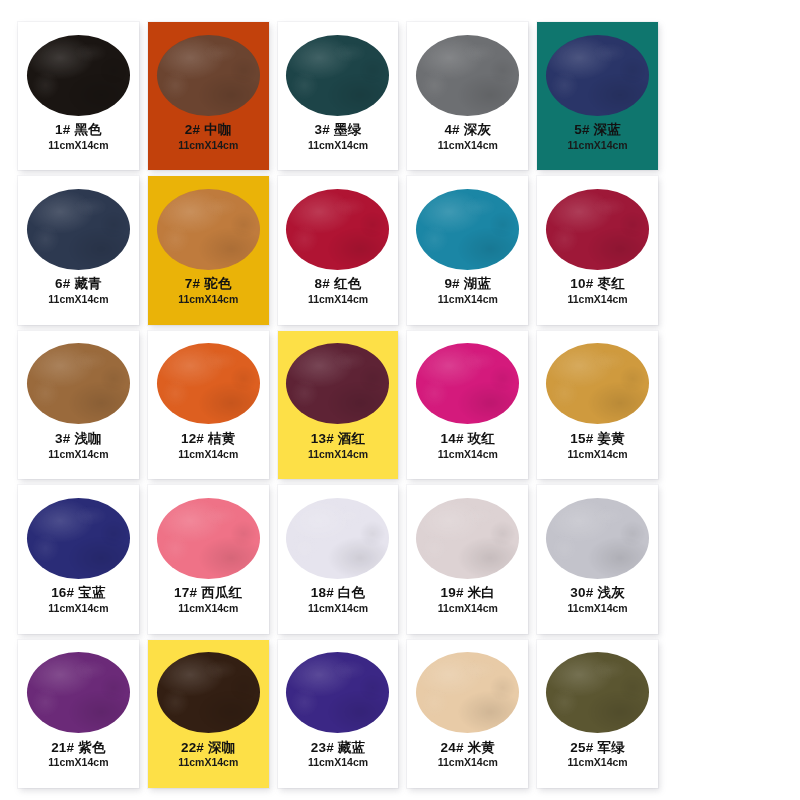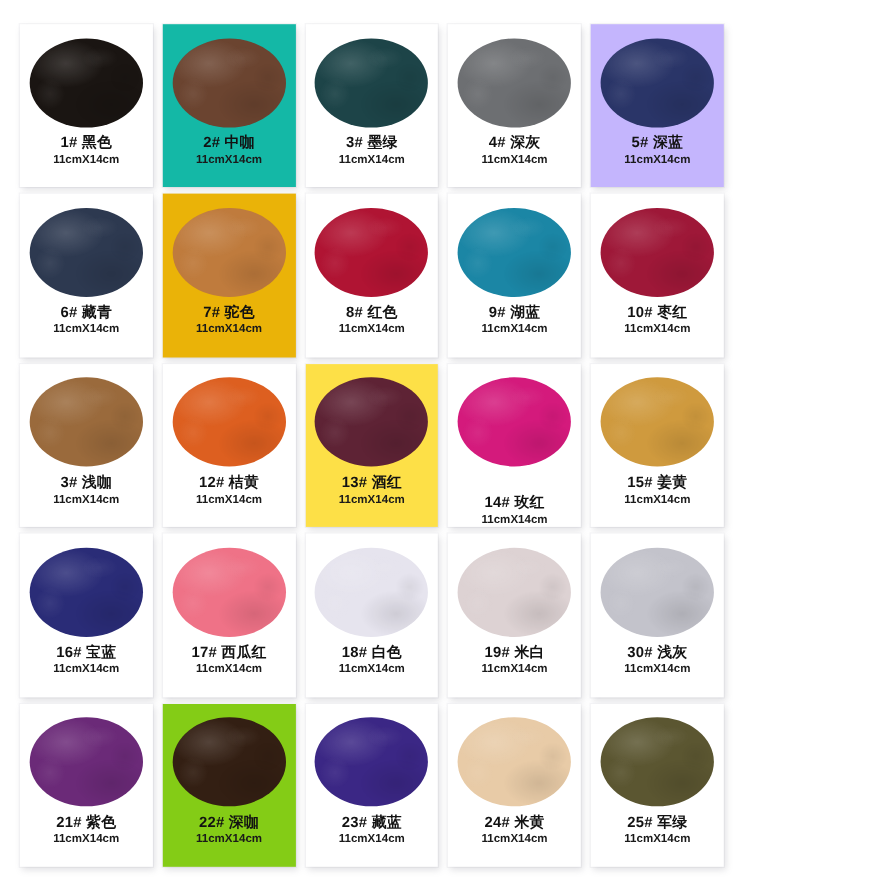--- a/index.html
+++ b/index.html
@@ -111,21 +111,21 @@
 <div id="swatch-grid" style="background: rgb(255, 255, 255); grid-template-columns: repeat(5, 1fr); grid-template-rows: repeat(5, 1fr);">
     <div class="swatch-card" style="background: rgb(255, 255, 255);">
       <div class="swatch-ellipse-wrap">
         <div class="swatch-ellipse" style="background: rgb(26, 21, 18);"></div>
       </div>
       <div class="swatch-caption">
         <div class="swatch-name"><span class="code">1#</span><span class="label">黑色</span></div>
         <div class="swatch-size">11cmX14cm</div>
       </div>
     </div>
-    <div class="swatch-card" style="background: #14b8a6;">
+    <div class="swatch-card" style="background: #c2410c;">
       <div class="swatch-ellipse-wrap">
         <div class="swatch-ellipse" style="background: rgb(107, 68, 48);"></div>
       </div>
       <div class="swatch-caption">
         <div class="swatch-name"><span class="code">2#</span><span class="label">中咖</span></div>
         <div class="swatch-size">11cmX14cm</div>
       </div>
     </div>
     <div class="swatch-card" style="background: rgb(255, 255, 255);">
       <div class="swatch-ellipse-wrap">
@@ -138,21 +138,21 @@
     </div>
     <div class="swatch-card" style="background: rgb(255, 255, 255); align-items: center;">
       <div class="swatch-ellipse-wrap">
         <div class="swatch-ellipse" style="background: rgb(109, 111, 114);"></div>
       </div>
       <div class="swatch-caption">
         <div class="swatch-name"><span class="code">4#</span><span class="label">深灰</span></div>
         <div class="swatch-size">11cmX14cm</div>
       </div>
     </div>
-    <div class="swatch-card" style="background: #c4b5fd;">
+    <div class="swatch-card" style="background: #0f766e;">
       <div class="swatch-ellipse-wrap">
         <div class="swatch-ellipse" style="background: rgb(42, 53, 104);"></div>
       </div>
       <div class="swatch-caption">
         <div class="swatch-name"><span class="code">5#</span><span class="label">深蓝</span></div>
         <div class="swatch-size">11cmX14cm</div>
       </div>
     </div>
     <div class="swatch-card" style="background: rgb(255, 255, 255);">
       <div class="swatch-ellipse-wrap">
@@ -219,21 +219,21 @@
     </div>
     <div class="swatch-card" style="background: #fde047;">
       <div class="swatch-ellipse-wrap">
         <div class="swatch-ellipse" style="background: rgb(94, 35, 53);"></div>
       </div>
       <div class="swatch-caption">
         <div class="swatch-name"><span class="code">13#</span><span class="label">酒红</span></div>
         <div class="swatch-size">11cmX14cm</div>
       </div>
     </div>
-    <div class="swatch-card" style="background: rgb(255, 255, 255); justify-content: space-between;">
+    <div class="swatch-card" style="background: rgb(255, 255, 255);">
       <div class="swatch-ellipse-wrap">
         <div class="swatch-ellipse" style="background: rgb(212, 26, 124);"></div>
       </div>
       <div class="swatch-caption">
         <div class="swatch-name"><span class="code">14#</span><span class="label">玫红</span></div>
         <div class="swatch-size">11cmX14cm</div>
       </div>
     </div>
     <div class="swatch-card" style="background: rgb(255, 255, 255);">
       <div class="swatch-ellipse-wrap">
@@ -291,21 +291,21 @@
     </div>
     <div class="swatch-card" style="background: rgb(255, 255, 255);">
       <div class="swatch-ellipse-wrap">
         <div class="swatch-ellipse" style="background: rgb(107, 42, 120);"></div>
       </div>
       <div class="swatch-caption">
         <div class="swatch-name"><span class="code">21#</span><span class="label">紫色</span></div>
         <div class="swatch-size">11cmX14cm</div>
       </div>
     </div>
-    <div class="swatch-card" style="background: #84cc16;">
+    <div class="swatch-card" style="background: #fde047;">
       <div class="swatch-ellipse-wrap">
         <div class="swatch-ellipse" style="background: rgb(51, 31, 19);"></div>
       </div>
       <div class="swatch-caption">
         <div class="swatch-name"><span class="code">22#</span><span class="label">深咖</span></div>
         <div class="swatch-size">11cmX14cm</div>
       </div>
     </div>
     <div class="swatch-card" style="background: rgb(255, 255, 255);">
       <div class="swatch-ellipse-wrap">

